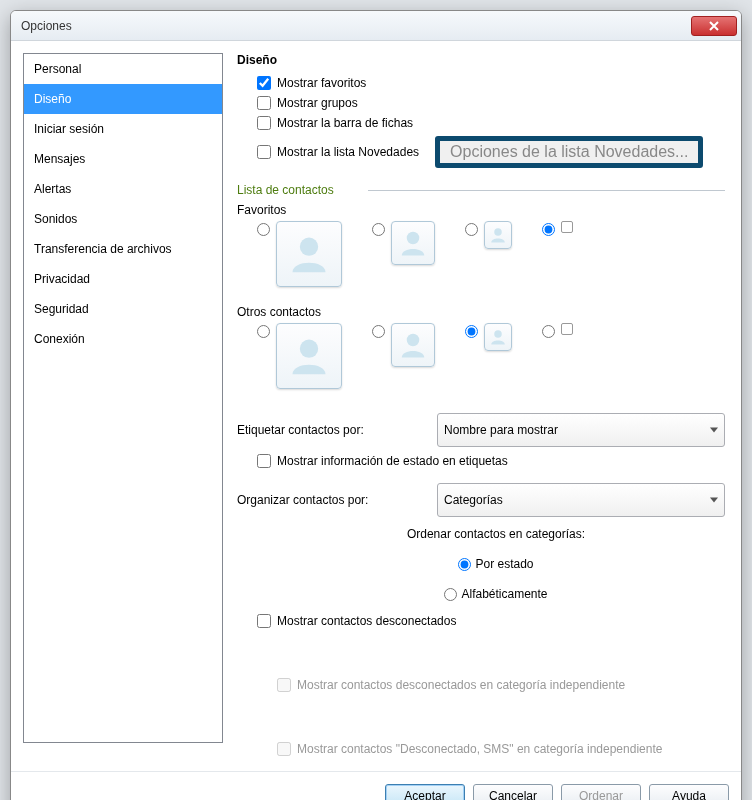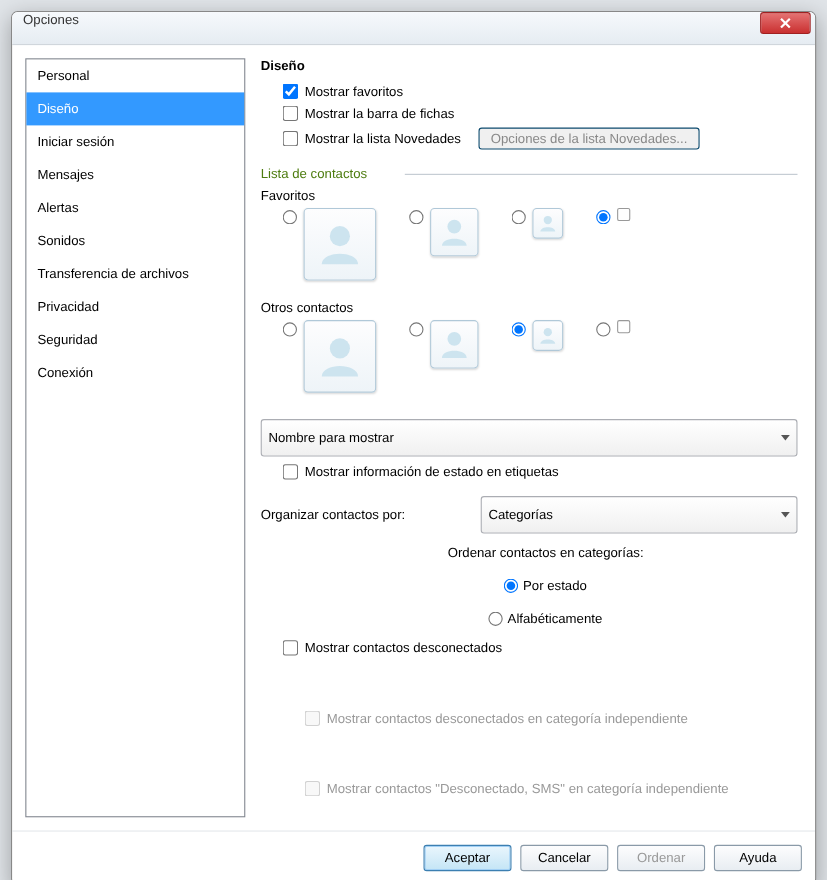--- a/index.html
+++ b/index.html
@@ -16,21 +16,21 @@
   border: 1px solid #888;
   border-radius: 6px;
   box-shadow: 0 6px 20px rgba(0,0,0,0.3);
   overflow: hidden;
 }
 .titlebar {
   height: 30px;
   background: linear-gradient(#f6f9fc, #e6ecf2);
   border-bottom: 1px solid #d0d6dc;
   display: flex;
-  align-items: flex-start;
+  align-items: center;
   padding: 0 4px 0 10px;
 }
 .titlebar .title { flex: 1; color: #333; }
 .close-btn {
   width: 46px; height: 20px;
   background: linear-gradient(#e57373, #c93030);
   border: 1px solid #a02020;
   border-radius: 3px;
   color: #fff;
   display: flex; align-items: center; justify-content: center;
@@ -68,24 +68,24 @@
   padding: 3px 0 3px 20px;
   gap: 6px;
 }
 .chk-row.indent2 { padding-left: 40px; }
 .chk-row.disabled { color: #999; margin-top: 44px; }
 .chk-row input[type=checkbox] { width: 14px; height: 14px; }
 .news-btn {
   margin-left: 10px;
   padding: 2px 10px;
   background: #f0f0f0;
-  border: 1px solid #0c4a6e;
+  border: 5px solid #0c4a6e;
   color: #888;
   font-family: inherit;
-  font-size: 12px;
+  font-size: 16px;
   border-radius: 3px;
 }
 .group-label {
   display: flex;
   align-items: center;
   margin: 12px 0 6px 0;
   color: #4d7c0f;
   gap: 28px;
 }
 .group-label .line { flex: 1; height: 1px; background: #c0c8d0; margin-left: 6px; }
@@ -199,20 +199,24 @@
 
     <div class="panel">
       <h3>Diseño</h3>
 
       <div class="chk-row">
         <input type="checkbox" checked="" style="">
         <span>Mostrar favoritos</span>
       </div>
       <div class="chk-row">
         <input type="checkbox" style="">
+        <span>Mostrar grupos</span>
+      </div>
+      <div class="chk-row">
+        <input type="checkbox" style="">
         <span>Mostrar la barra de fichas</span>
       </div>
       <div class="chk-row">
         <input type="checkbox" style="">
         <span>Mostrar la lista Novedades</span>
         <button class="news-btn" disabled="">Opciones de la lista Novedades...</button>
       </div>
 
       <div class="group-label">
         <span>Lista de contactos</span>
@@ -283,20 +287,21 @@
               </svg>
           </div>
         </div>
         <div class="avatar-opt">
           <input type="radio" name="oth" style="">
           <div class="tiny-sq"></div>
         </div>
       </div>
 
       <div class="field-row" style="margin-top:24px">
+        <span class="lbl">Etiquetar contactos por:</span>
         <div class="combo">
           <span>Nombre para mostrar</span>
           <span class="arrow"></span>
         </div>
       </div>
 
       <div class="chk-row">
         <input type="checkbox" style="">
         <span>Mostrar información de estado en etiquetas</span>
       </div>

